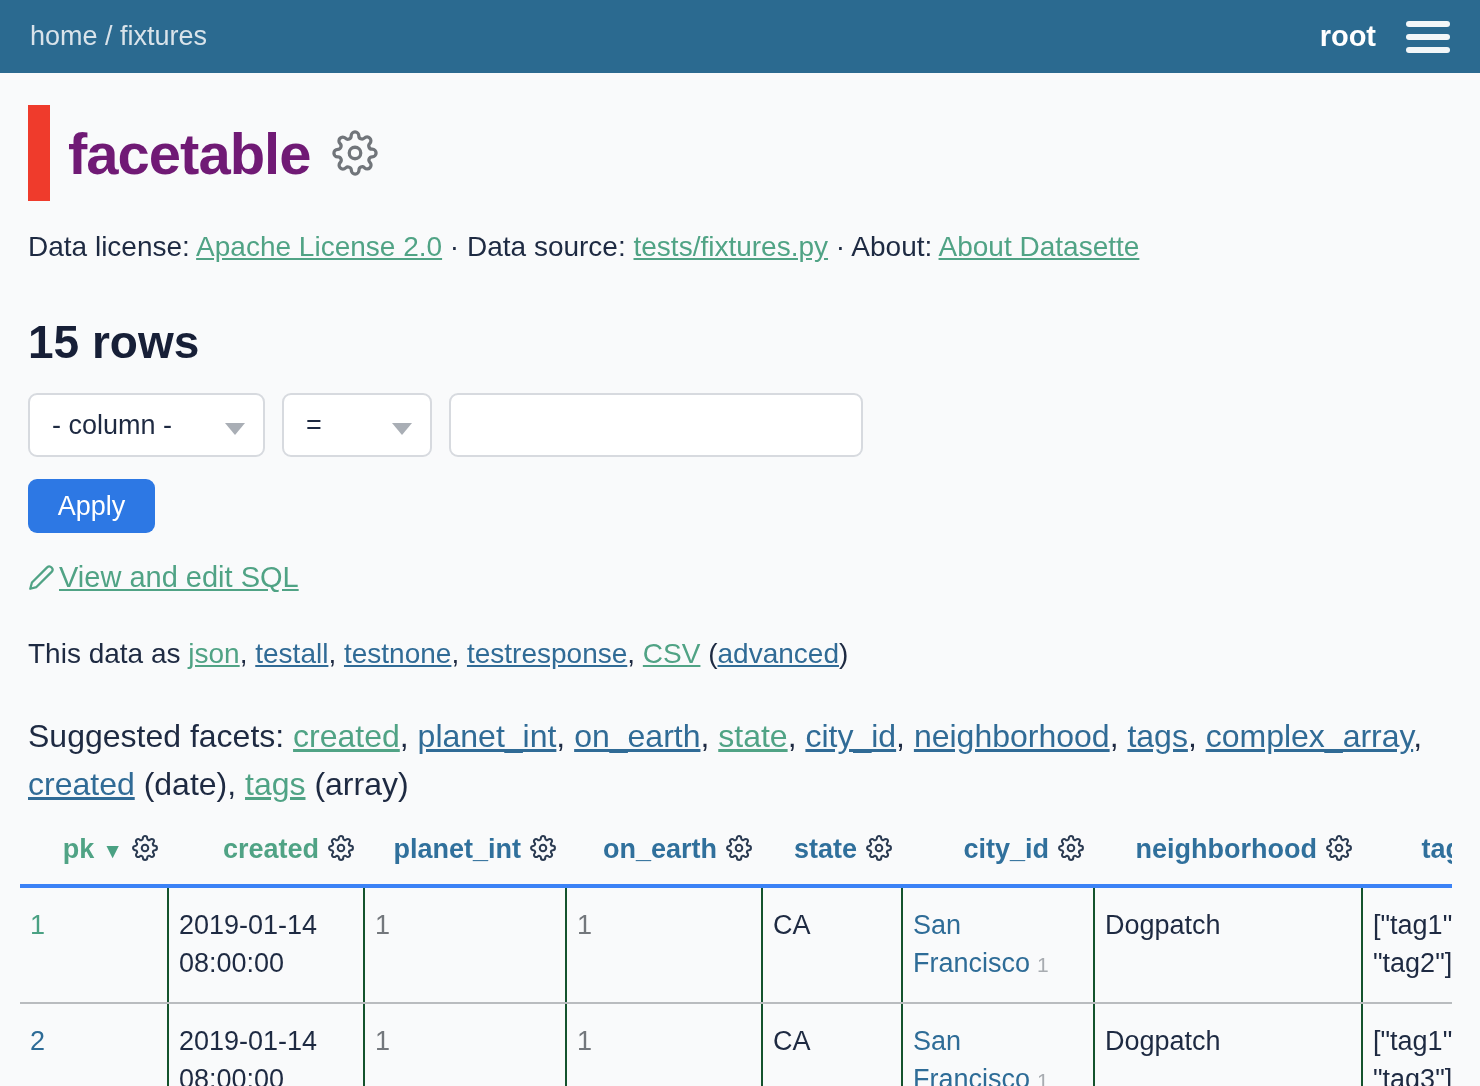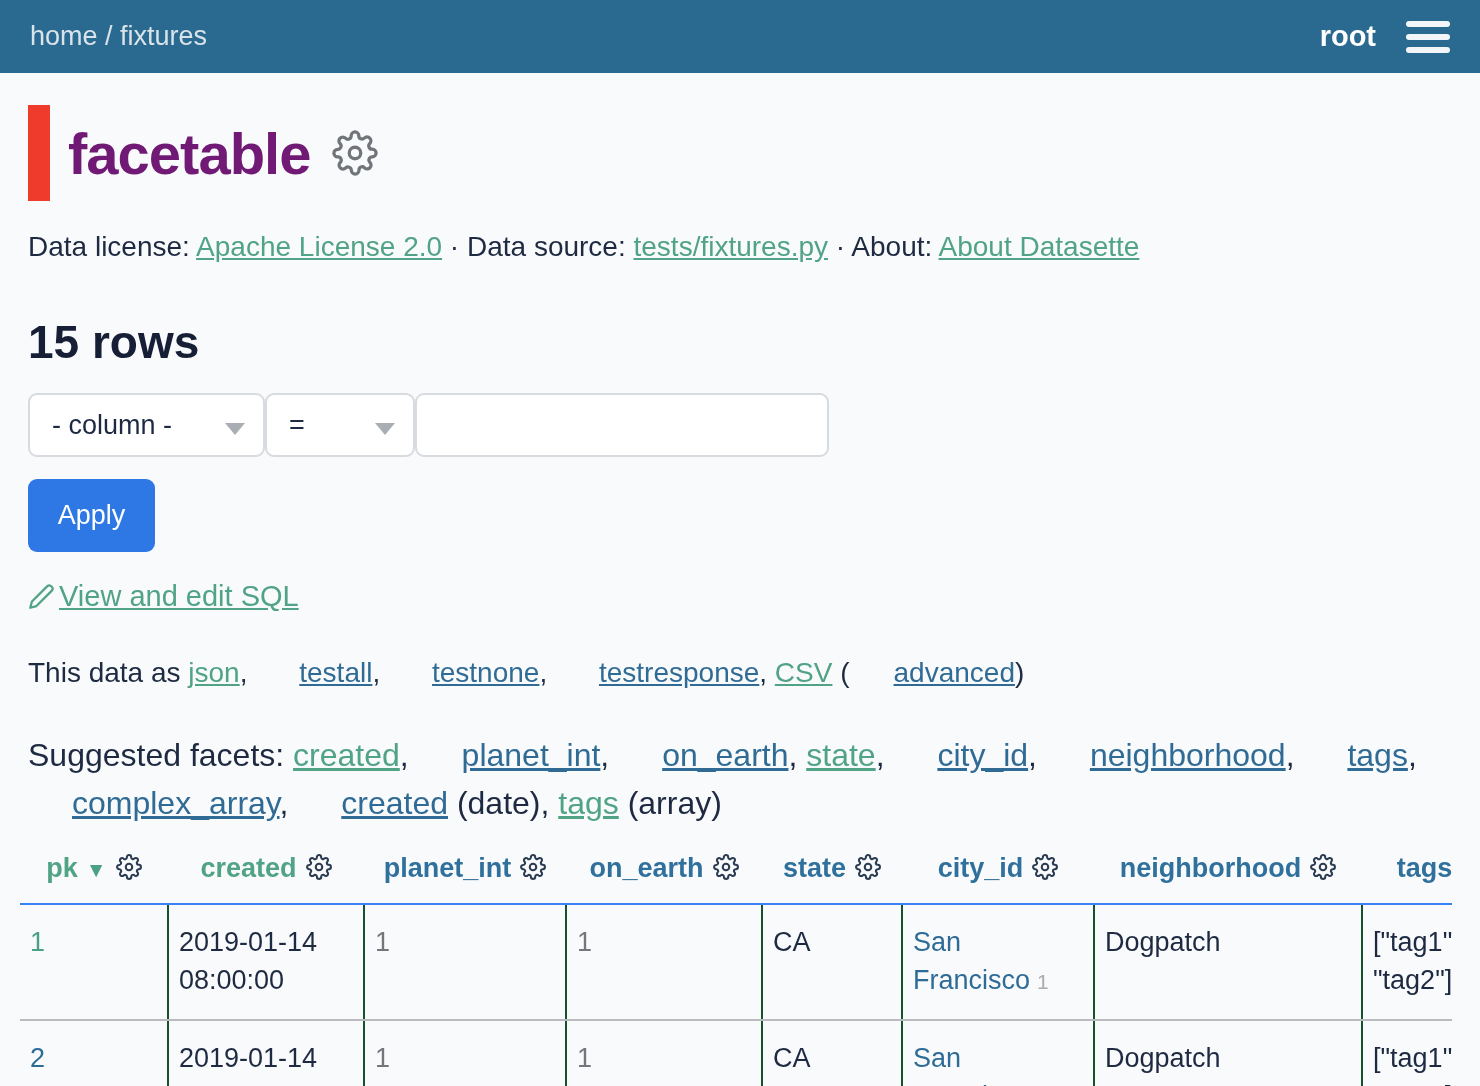--- a/index.html
+++ b/index.html
@@ -28,25 +28,25 @@
   .main { padding: 0 28px; }
 
   .title-row { margin-top: 32px; display: flex; align-items: center; }
   .red-bar { width: 22px; height: 96px; background: #ef3b2c; margin-right: 18px; }
   h1 { margin: 0; font-size: 58px; font-weight: 700; color: #701a75; letter-spacing: -1px; }
   .title-gear { margin-left: 22px; color: #71757a; display: inline-flex; cursor: pointer; }
 
   .meta-line { margin: 30px 0 0 0; font-size: 28px; }
 
   .lnk-green { color: #50a385; text-decoration: underline; }
-  .lnk-blue  { color: #306b96; text-decoration: underline; margin-left: 44px; }
+  .lnk-blue  { color: #306b96; text-decoration: underline; }
 
   .rows-heading { margin: 52px 0 0 0; font-size: 46px; font-weight: 700; color: #171f37; }
 
-  .filter-row { margin-top: 24px; display: flex; }
+  .filter-row { margin-top: 24px; display: flex; gap: 17px; }
   .select-box {
     position: relative; height: 64px; background: #ffffff;
     border: 2px solid #d7dadf; border-radius: 9px;
     font-size: 27px; color: #1e2a42;
     display: flex; align-items: center; padding: 0 44px 0 22px;
     cursor: pointer;
   }
   .select-box .arrow {
     position: absolute; right: 18px; top: 28px;
     width: 0; height: 0;
@@ -55,38 +55,38 @@
   }
   .sel-column { width: 237px; }
   .sel-op { width: 150px; }
   .filter-input {
     width: 414px; height: 64px; background: #ffffff;
     border: 2px solid #d7dadf; border-radius: 9px;
     font-size: 27px; padding: 0 18px; color: #1e2a42;
     font-family: "Liberation Sans", sans-serif;
   }
   .apply-btn {
-    margin-top: 22px; width: 127px; height: 73px;
+    margin-top: 22px; width: 127px; height: 54px;
     background: #2d78e4; color: #ffffff; border: none; border-radius: 9px;
     font-size: 27px; font-family: "Liberation Sans", sans-serif; cursor: pointer;
   }
 
   .sql-row { margin-top: 28px; font-size: 29px; display: flex; align-items: center; gap: 4px; }
   .pencil-icon { color: #50a385; display: inline-flex; }
 
   .export-line { margin: 44px 0 0 0; font-size: 28px; }
   .facets-line { margin: 42px 0 0 0; font-size: 32px; line-height: 48px; max-width: 1424px; }
 
   
   .table-wrap { margin-top: 22px; margin-left: -8px; overflow: hidden; }
   table { border-collapse: collapse; table-layout: fixed; width: 1502px; font-size: 27px; }
   th {
-    text-align: center; font-weight: bold; white-space: nowrap;
+    text-align: right; font-weight: bold; white-space: nowrap;
     padding: 4px 10px 16px 10px;
-    border-bottom: 2px solid #3b82f6;
+    border-bottom: 4px solid #3b82f6;
   }
   td {
     vertical-align: top;
     padding: 18px 10px;
     border-bottom: 2px solid #b9bcbf;
     line-height: 38px;
   }
   td + td { border-left: 2px solid #14532d; }
   .col-pk { width: 148px; }
   .col-created { width: 196px; }

